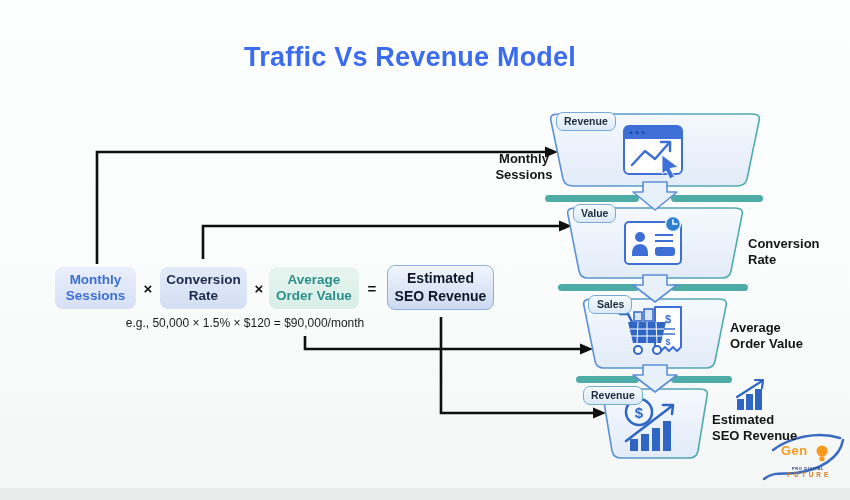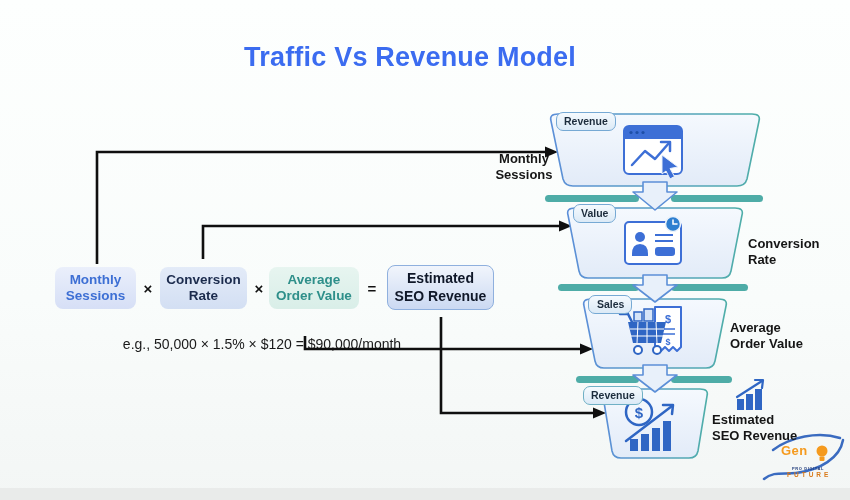--- a/index.html
+++ b/index.html
@@ -24,22 +24,22 @@
     background:linear-gradient(180deg,#E3EBF8,#D3DFF3);}
   #term-aov{left:269px;top:267px;width:90px;height:42px;color:#2E8F8A;
     background:linear-gradient(180deg,#E7F5F0,#D9EEE8);}
   #term-revenue{left:387px;top:265px;width:107px;height:45px;color:#0F1728;font-size:14px;
     background:linear-gradient(180deg,#F1F5FC,#CBD9F2);border:1.5px solid #8FB0DE;box-sizing:border-box;}
   .op{position:absolute;width:18px;text-align:center;font-weight:700;font-size:15px;color:#111;}
   #op-1{left:139px;top:280px;}
   #op-2{left:250px;top:280px;}
   #op-3{left:363px;top:280px;}
   #example{
-    position:absolute;left:116px;top:316px;width:292px;text-align:center;
-    font-size:14px;color:#1A1A1A;font-weight:400;margin-top:20px;
+    position:absolute;left:99px;top:316px;width:292px;text-align:center;
+    font-size:12px;color:#1A1A1A;font-weight:400;
   }
   .stage-tab{
     position:absolute;padding:2px 7px;border-radius:7px;
     background:linear-gradient(180deg,#F5FAFE,#DCEAF6);
     border:1.3px solid #76A9D4;color:#1C2C3C;
     font-size:10.5px;font-weight:700;line-height:1.25;
   }
   #tab-traffic{left:556px;top:112px;}
   #tab-leads{left:573px;top:204px;}
   #tab-sales{left:588px;top:295px;padding-left:8px;}

